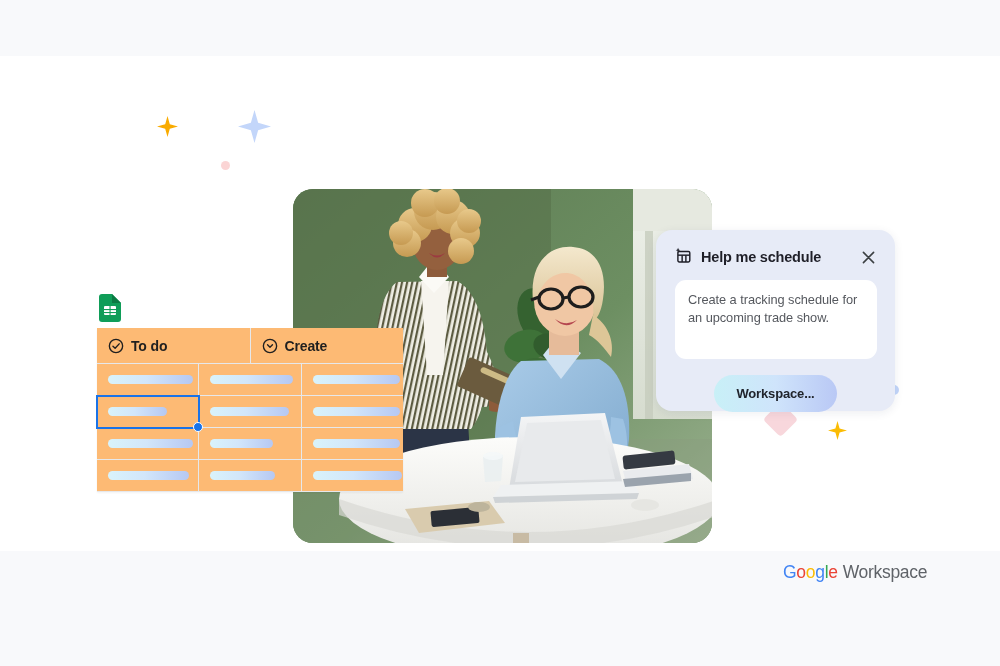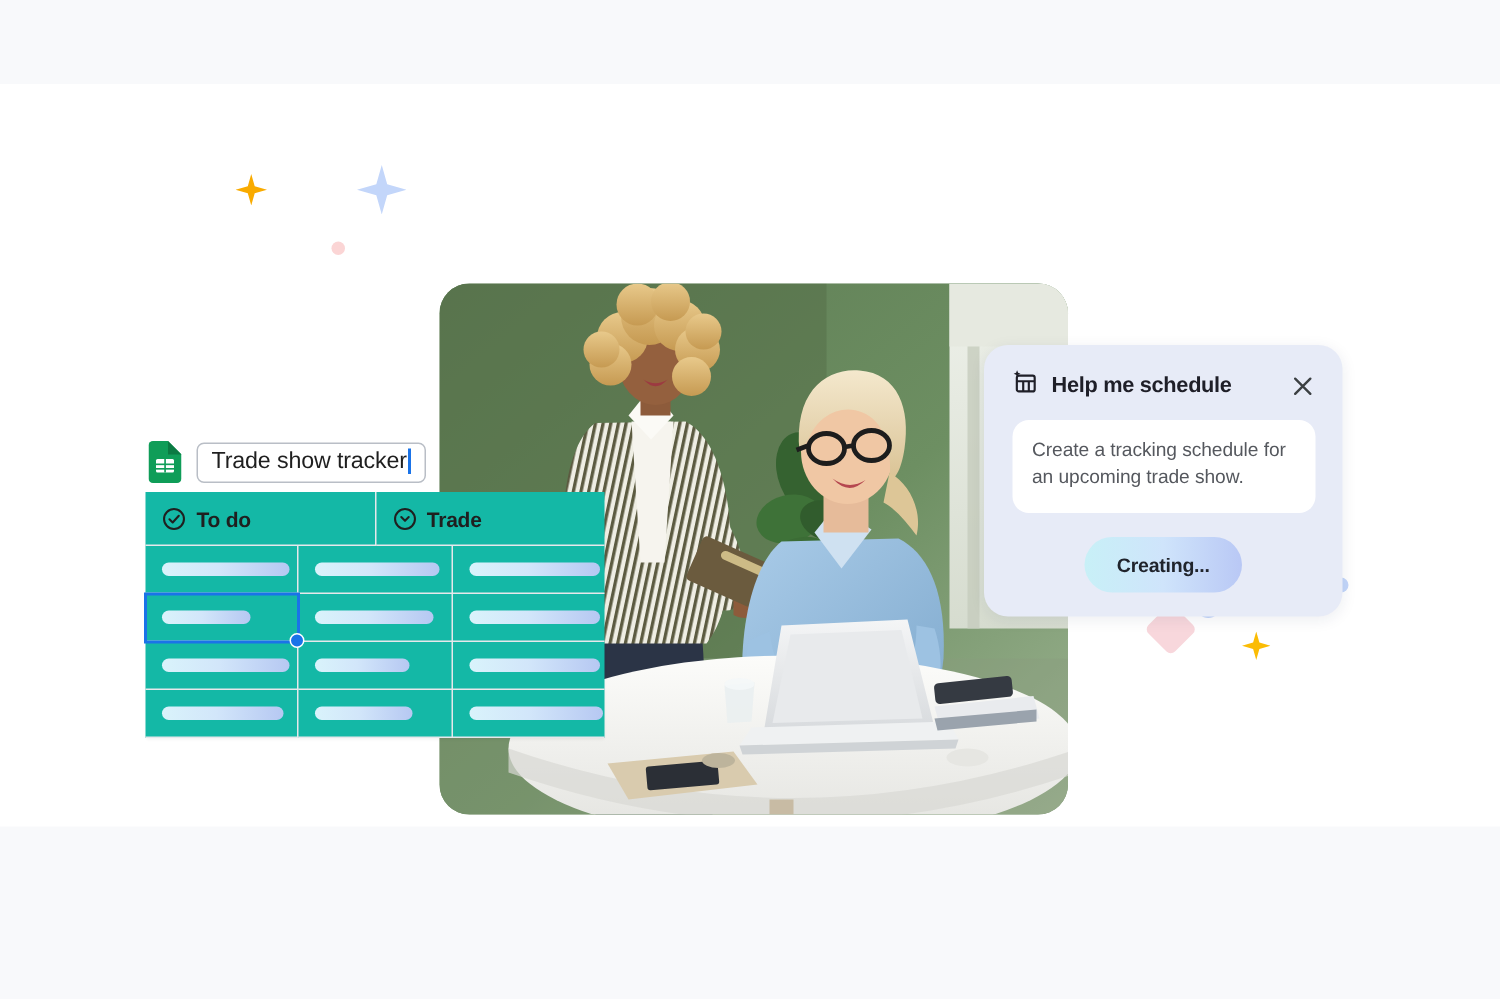--- a/index.html
+++ b/index.html
@@ -69,21 +69,21 @@
     height: 17px;
     background: #1a73e8;
     margin-left: 1px;
   }
 
   
   #sheet-table {
     position: absolute;
     left: 97px; top: 272px;
     width: 306px;
-    background: #14b8a6;
+    background: #fdba74;
     z-index: 25;
     box-shadow: 0 1px 2px rgba(0,0,0,0.05);
   }
   .sheet-row { display: flex; }
   .sheet-cell {
     flex: 1 1 0;
     border-right: 1px solid #e6e8eb;
     border-bottom: 1px solid #e6e8eb;
     height: 32px;
     display: flex;
@@ -166,21 +166,21 @@
   }
   #prompt-box {
     margin: 12px 18px 0 19px;
     background: #ffffff;
     border-radius: 11px;
     padding: 11px 13px 12px 13px;
     font-size: 12.8px;
     line-height: 1.42;
     color: #55585e;
     letter-spacing: -0.05px;
-    height: 62px;
+    height: 79px;
   }
   #creating-btn-wrap {
     display: flex;
     justify-content: center;
     margin-top: 16px;
   }
   #creating-btn {
     background: linear-gradient(90deg, #c8f0f7 0%, #cfe4fb 50%, #b9c8f5 100%);
     border: none;
     border-radius: 22px;
@@ -381,42 +381,38 @@
     <span id="sheets-icon">
       <svg width="22" height="28" viewBox="0 0 22 28">
         <path d="M3 0 h10 l9 9 v16 a3 3 0 0 1 -3 3 H3 a3 3 0 0 1 -3 -3 V3 a3 3 0 0 1 3 -3 z" fill="#0f9d58"></path>
         <path d="M13 0 l9 9 h-9 z" fill="#0b7a43"></path>
         <rect x="5" y="12" width="12" height="9" rx="1" fill="#ffffff"></rect>
         <rect x="5" y="15" width="12" height="1.1" fill="#0f9d58"></rect>
         <rect x="5" y="18" width="12" height="1.1" fill="#0f9d58"></rect>
         <rect x="10.5" y="12" width="1.1" height="9" fill="#0f9d58"></rect>
       </svg>
     </span>
-    <div id="title-input-box">
-      <span>Trade show tracker</span>
-        <span id="title-caret"></span>
-    </div>
   </div>
 
   <div id="sheet-table">
 
     <div class="sheet-row header">
       <div class="sheet-cell">
         <svg width="16" height="16" viewBox="0 0 20 20">
           <circle cx="10" cy="10" r="8.3" fill="none" stroke="#1f1f1f" stroke-width="1.7"></circle>
           <path d="M6.2 10.2 L8.9 12.9 L14 7.3" fill="none" stroke="#1f1f1f" stroke-width="1.7" stroke-linecap="round" stroke-linejoin="round"></path>
         </svg>
         <span>To do</span>
       </div>
       <div class="sheet-cell">
         <svg width="16" height="16" viewBox="0 0 20 20">
           <circle cx="10" cy="10" r="8.3" fill="none" stroke="#1f1f1f" stroke-width="1.7"></circle>
           <path d="M6.9 8.4 L10 11.5 L13.1 8.4" fill="none" stroke="#1f1f1f" stroke-width="1.7" stroke-linecap="round" stroke-linejoin="round"></path>
         </svg>
-        <span>Trade</span>
+        <span>Create</span>
       </div>
     </div>
 
     <div class="sheet-row">
       <div class="sheet-cell">
           <div class="ph-bar" style="width:84%"></div>
         </div>
       <div class="sheet-cell">
           <div class="ph-bar" style="width:82%"></div>
         </div>
@@ -478,18 +474,21 @@
       <span id="organize-close">
         <svg width="15" height="15" viewBox="0 0 16 16">
           <path d="M2.6 2.6 L13.4 13.4 M13.4 2.6 L2.6 13.4" stroke="#3c4043" stroke-width="1.7" stroke-linecap="round"></path>
         </svg>
       </span>
     </div>
     <div id="prompt-box">
       <span>Create a tracking schedule for an upcoming trade show.</span>
     </div>
     <div id="creating-btn-wrap">
-      <button id="creating-btn">Creating...</button>
+      <button id="creating-btn">Workspace...</button>
     </div>
   </div>
 
+  <div id="workspace-logo">
+    <span class="g1">G</span><span class="g2">o</span><span class="g3">o</span><span class="g4">g</span><span class="g5">l</span><span class="g6">e</span><span class="ws">Workspace</span>
+  </div>
 
 </div>
 
 </body></html>

